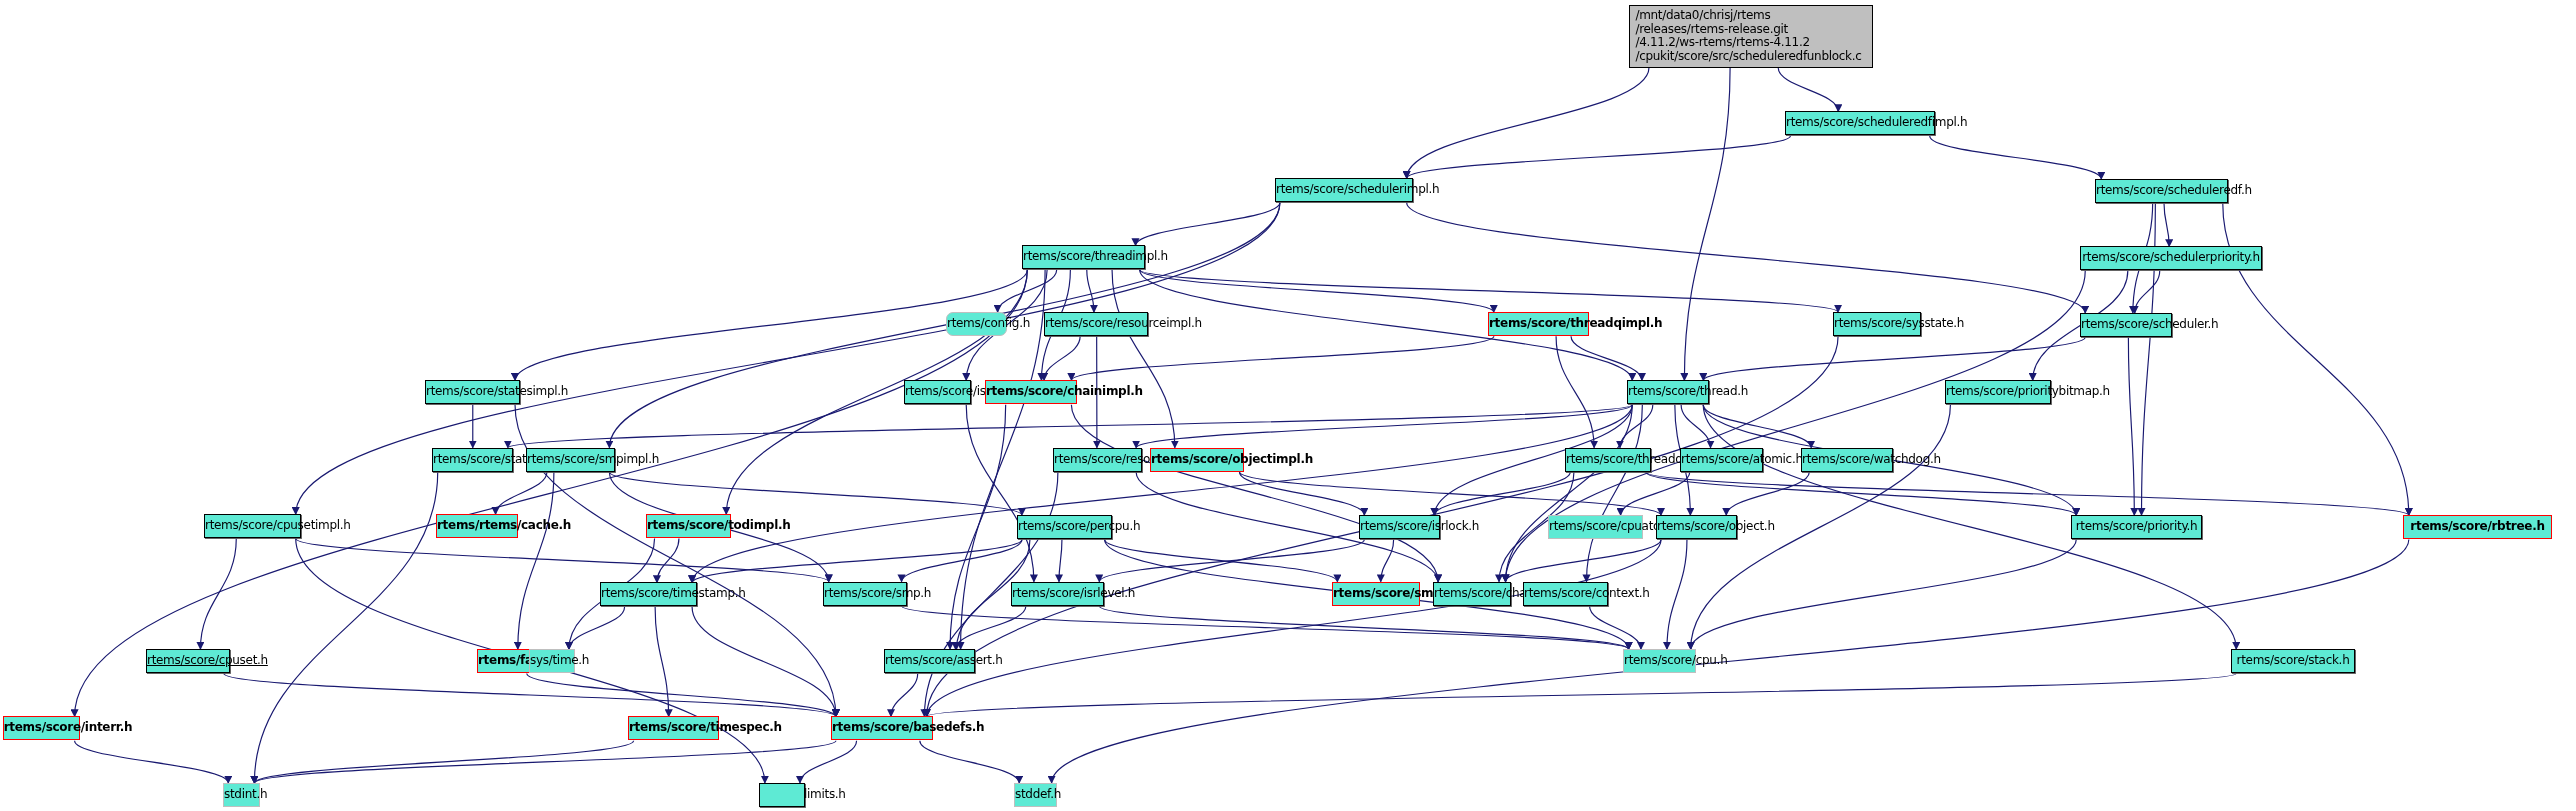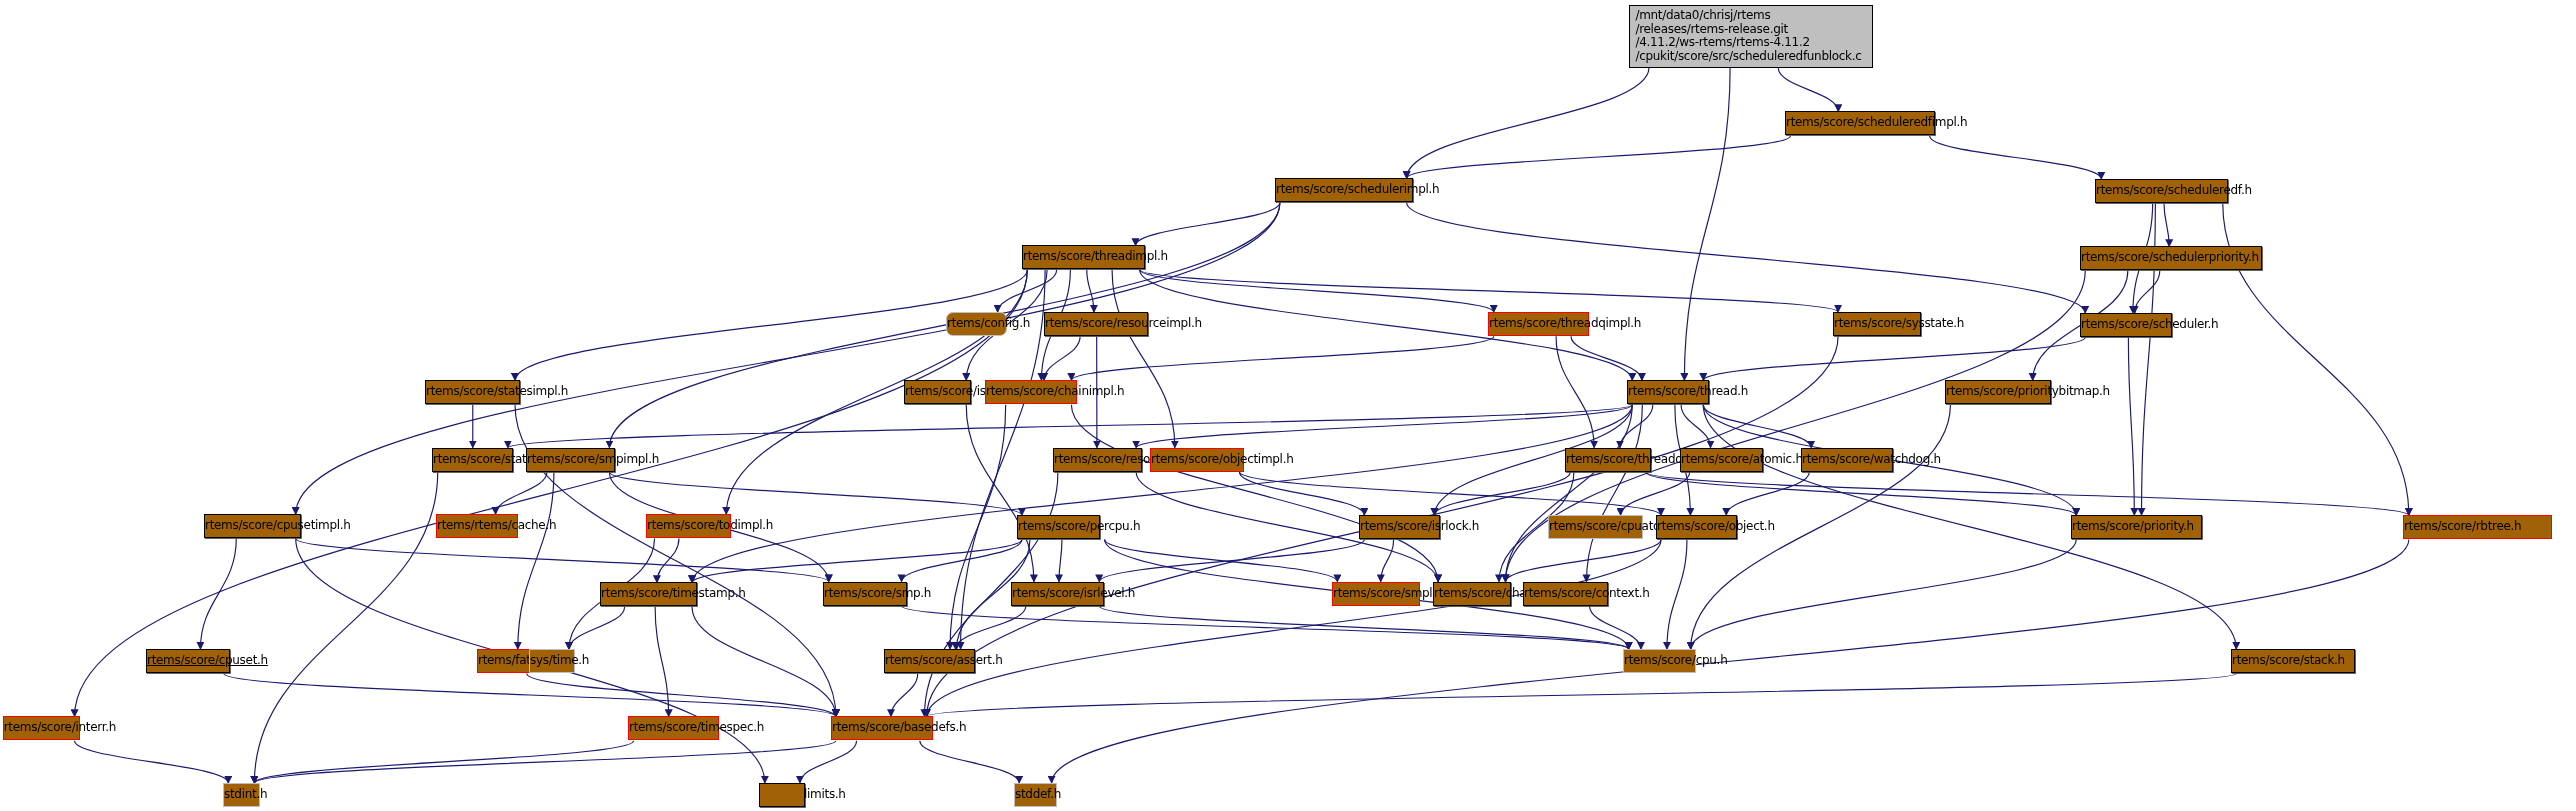--- a/index.html
+++ b/index.html
@@ -1,22 +1,22 @@
 <!DOCTYPE html>
 <html style="font-size:14.4px"><head>
 <meta charset="utf-8">
 <style>
   html, body { margin:0; padding:0; background:#ffffff; }
   body { width:2576px; height:812px; position:relative; overflow:hidden;
          font-family:"DejaVu Sans", sans-serif; }
   #edges { position:absolute; left:0; top:0; width:2576px; height:812px; }
-  .node { position:absolute; box-sizing:border-box; height:24px; background:#a16207;
-          border:1.8px solid #000; font-size:12px; line-height:20.7px; 
+  .node { position:absolute; box-sizing:border-box; height:24px; background:#5eead4;
+          border:1.8px solid #000; font-size:12px; line-height:20.7px; text-align:center;
           white-space:nowrap; color:#000; letter-spacing:-0.3px; cursor:pointer; }
-  .node.red { border-color:#ff0000; border-width:1.8px; }
+  .node.red { border-color:#ff0000; border-width:1.8px;font-weight:bold; }
   .node.gray { border-color:#bfbfbf; }
   .node.root { background:#bfbfbf; height:63px; line-height:13.5px; text-align:left;
                padding:3.6px 5.4px; white-space:pre-line; cursor:default; }
   .node.shadow { box-shadow: 0.9px 0.9px 0 #555; }
 </style>
 </head>
 <body>
 
 <svg id="edges" xmlns="http://www.w3.org/2000/svg" viewBox="0 0 2866 903" width="2576" height="812">
   <defs>
@@ -154,21 +154,21 @@
     <div class="node shadow" style="left: 432px; top: 448px; width: 81px;">rtems/score/states.h</div>
     <div class="node shadow" style="left: 526px; top: 448px; width: 89px;">rtems/score/smpimpl.h</div>
     <div class="node shadow" style="left: 1053px; top: 448px; width: 89px;">rtems/score/resource.h</div>
     <div class="node red" style="left: 1150px; top: 448px; width: 94px;">rtems/score/objectimpl.h</div>
     <div class="node shadow" style="left: 1565px; top: 448px; width: 86px;">rtems/score/threadq.h</div>
     <div class="node shadow" style="left: 1680px; top: 448px; width: 83px;">rtems/score/atomic.h</div>
     <div class="node shadow" style="left: 1801px; top: 448px; width: 92px;">rtems/score/watchdog.h</div>
     <div class="node shadow" style="left: 204px; top: 514px; width: 97px;">rtems/score/cpusetimpl.h</div>
     <div class="node red" style="left: 436px; top: 514px; width: 82px;">rtems/rtems/cache.h</div>
     <div class="node red" style="left: 646px; top: 514px; width: 85px;">rtems/score/todimpl.h</div>
-    <div class="node shadow" style="left: 1017px; top: 515px; width: 83px;">rtems/score/percpu.h</div>
+    <div class="node shadow" style="left: 1017px; top: 515px; width: 95px;">rtems/score/percpu.h</div>
     <div class="node shadow" style="left: 1359px; top: 515px; width: 81px;">rtems/score/isrlock.h</div>
     <div class="node gray" style="left: 1548px; top: 515px; width: 95px;">rtems/score/cpuatomic.h</div>
     <div class="node shadow" style="left: 1656px; top: 515px; width: 81px;">rtems/score/object.h</div>
     <div class="node shadow" style="left: 2071px; top: 515px; width: 131px;">rtems/score/priority.h</div>
     <div class="node red" style="left: 2403px; top: 515px; width: 149px;">rtems/score/rbtree.h</div>
     <div class="node shadow" style="left: 600px; top: 582px; width: 97px;">rtems/score/timestamp.h</div>
     <div class="node shadow" style="left: 823px; top: 582px; width: 84px;">rtems/score/smp.h</div>
     <div class="node shadow" style="left: 1011px; top: 582px; width: 93px;">rtems/score/isrlevel.h</div>
     <div class="node red" style="left: 1332px; top: 582px; width: 88px;">rtems/score/smplock.h</div>
     <div class="node shadow" style="left: 1433px; top: 582px; width: 78px;">rtems/score/chain.h</div>

